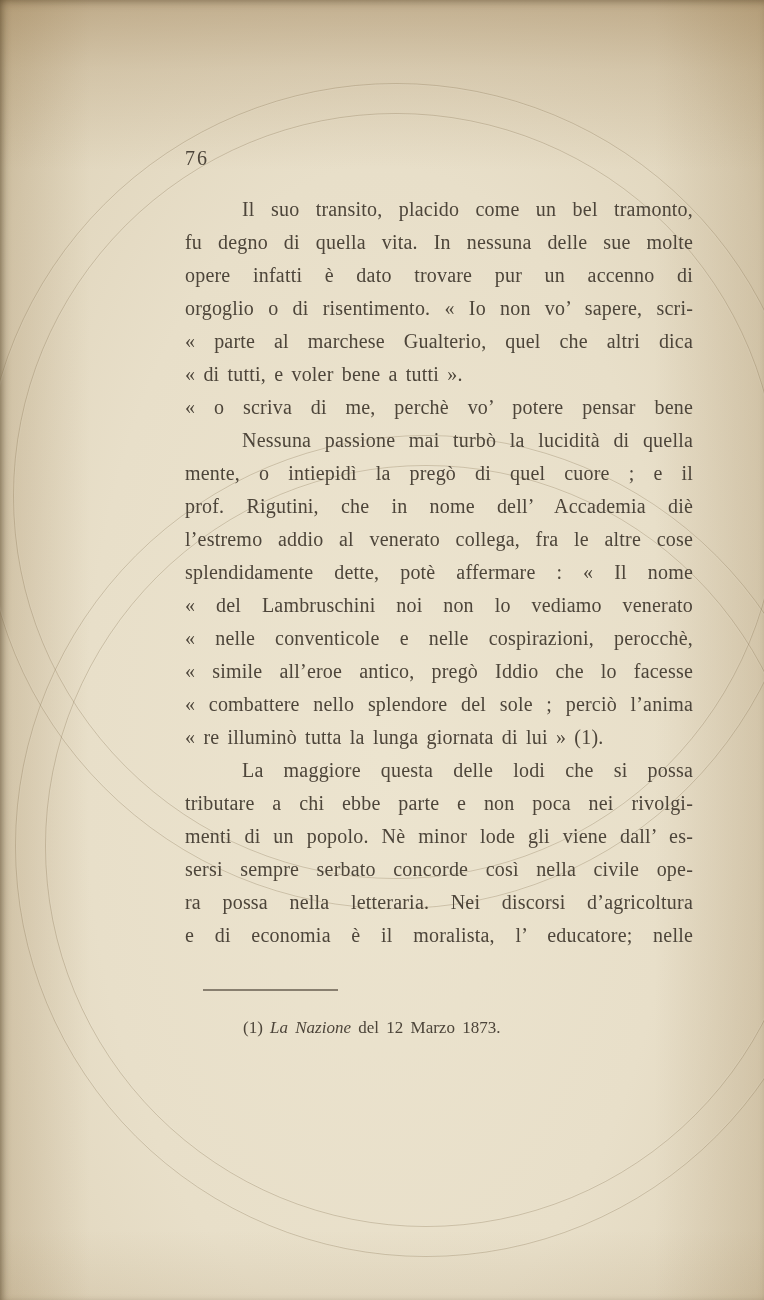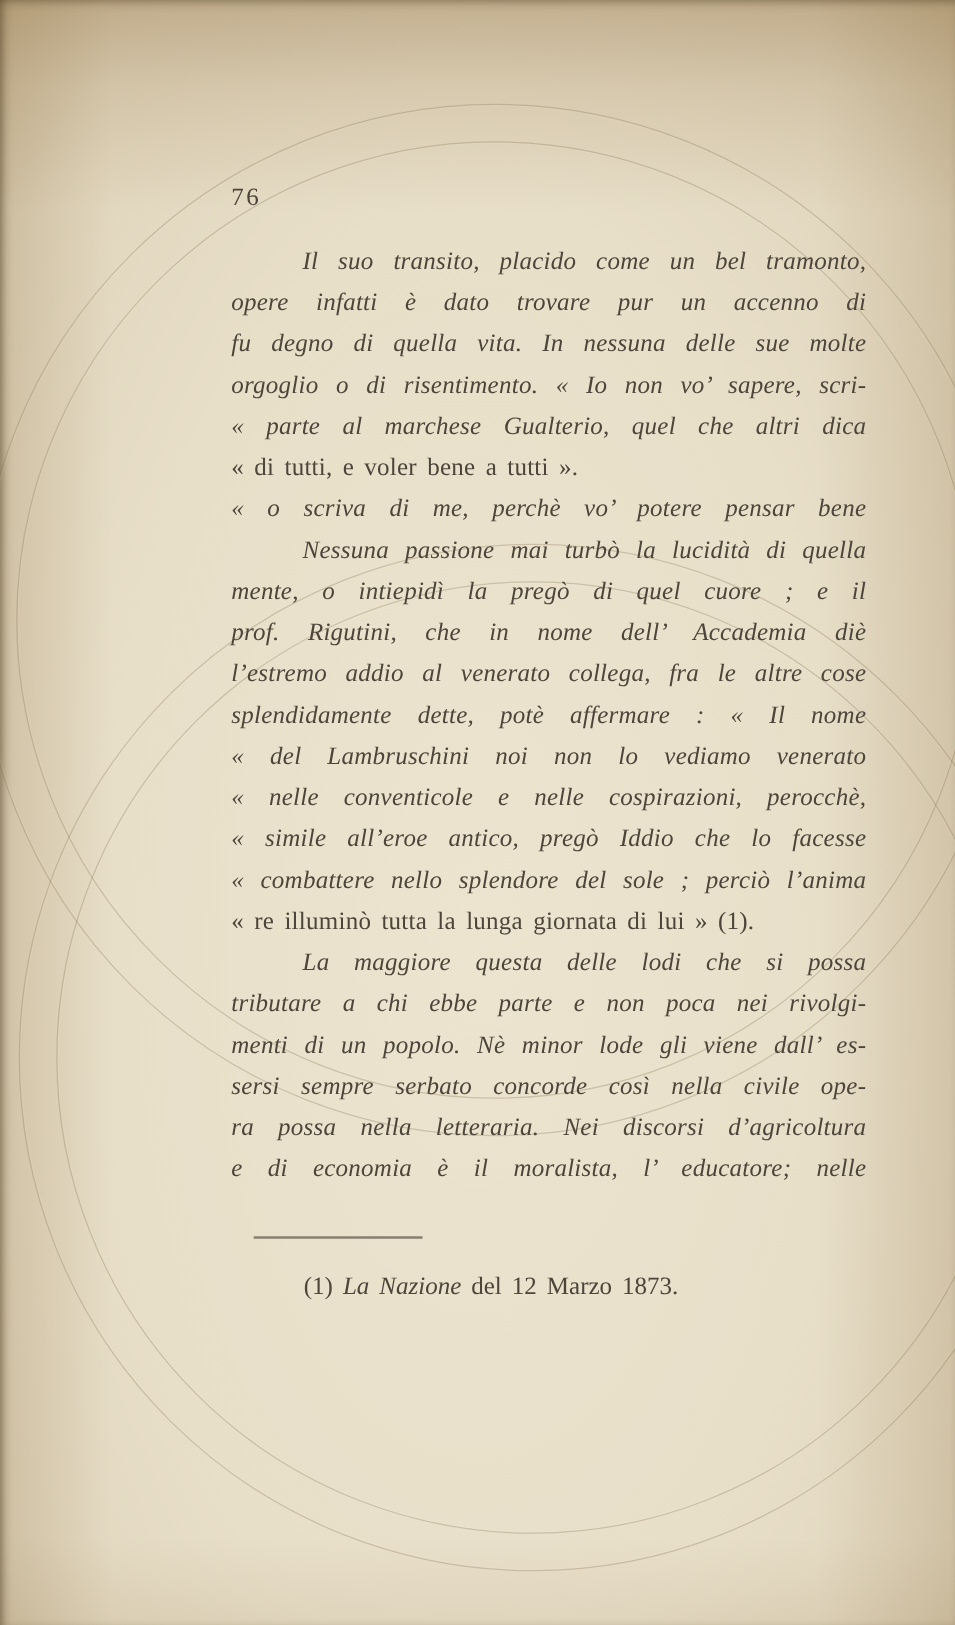--- a/index.html
+++ b/index.html
@@ -51,21 +51,20 @@
     word-spacing: 3px;
     letter-spacing: 0.2px;
   }
   .text-line {
     height: 33px;
     white-space: nowrap;
   }
   .text-line.justify {
     white-space: normal;
     text-align: justify;
-    font-style: italic;
   }
   .text-line.justify::after {
     content: "";
     display: inline-block;
     width: 100%;
     height: 0;
   }
   .text-line.indent { padding-left: 57px; }
   .footnote-rule {
     position: absolute;
@@ -73,41 +72,41 @@
     left: 203px;
     width: 135px;
     height: 1.5px;
     background: #6f6657;
     opacity: 0.8;
   }
   .footnote {
     position: absolute;
     top: 1018px;
     left: 243px;
-    font-size: 20px;
+    font-size: 17px;
     word-spacing: 3px;
   }
   .footnote .work { font-style: italic; }
 </style>
 </head>
 <body>
 
 <div class="scan">
 
   <div class="wm" style="left:-17px; top:83px; width:824px; height:824px;"></div>
   <div class="wm" style="left:13px; top:113px; width:764px; height:764px;"></div>
   <div class="wm" style="left:15px; top:435px; width:820px; height:820px;"></div>
   <div class="wm" style="left:45px; top:465px; width:760px; height:760px;"></div>
 
   <div class="page-number">76</div>
 
   <div class="text-block" id="text-block">
       <div class="text-line justify indent">Il suo transito, placido come un bel tramonto,</div>
+      <div class="text-line justify">fu degno di quella vita. In nessuna delle sue molte</div>
       <div class="text-line justify">opere infatti è dato trovare pur un accenno di</div>
-      <div class="text-line justify">fu degno di quella vita. In nessuna delle sue molte</div>
       <div class="text-line justify">orgoglio o di risentimento. « Io non vo’ sapere, scri-</div>
       <div class="text-line justify">« parte al marchese Gualterio, quel che altri dica</div>
       <div class="text-line">« di tutti, e voler bene a tutti ».</div>
       <div class="text-line justify">« o scriva di me, perchè vo’ potere pensar bene</div>
       <div class="text-line justify indent">Nessuna passione mai turbò la lucidità di quella</div>
       <div class="text-line justify">mente, o intiepidì la pregò di quel cuore ; e il</div>
       <div class="text-line justify">prof. Rigutini, che in nome dell’ Accademia diè</div>
       <div class="text-line justify">l’estremo addio al venerato collega, fra le altre cose</div>
       <div class="text-line justify">splendidamente dette, potè affermare : « Il nome</div>
       <div class="text-line justify">« del Lambruschini noi non lo vediamo venerato</div>

